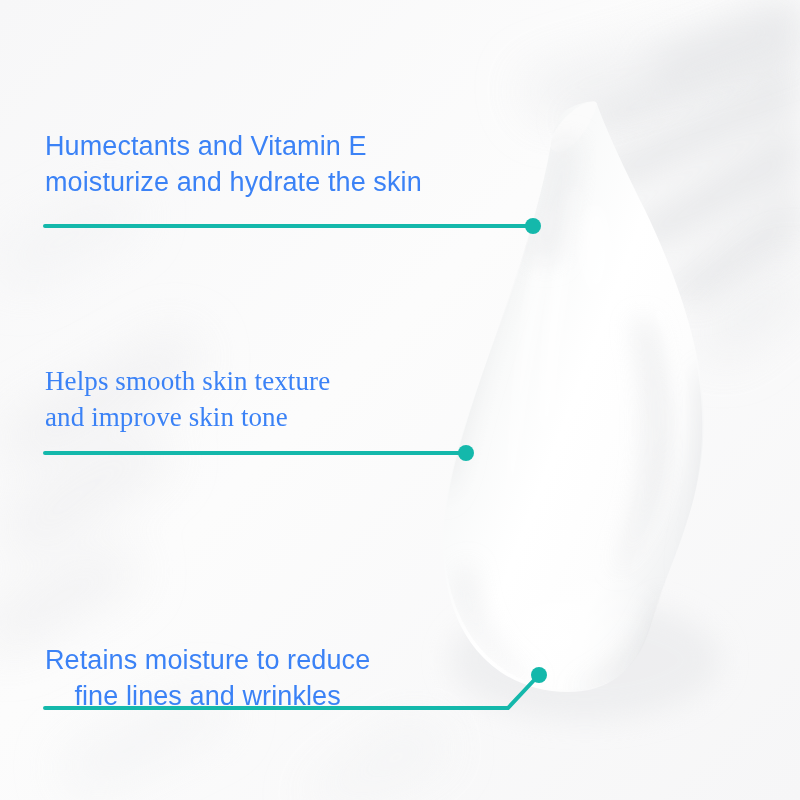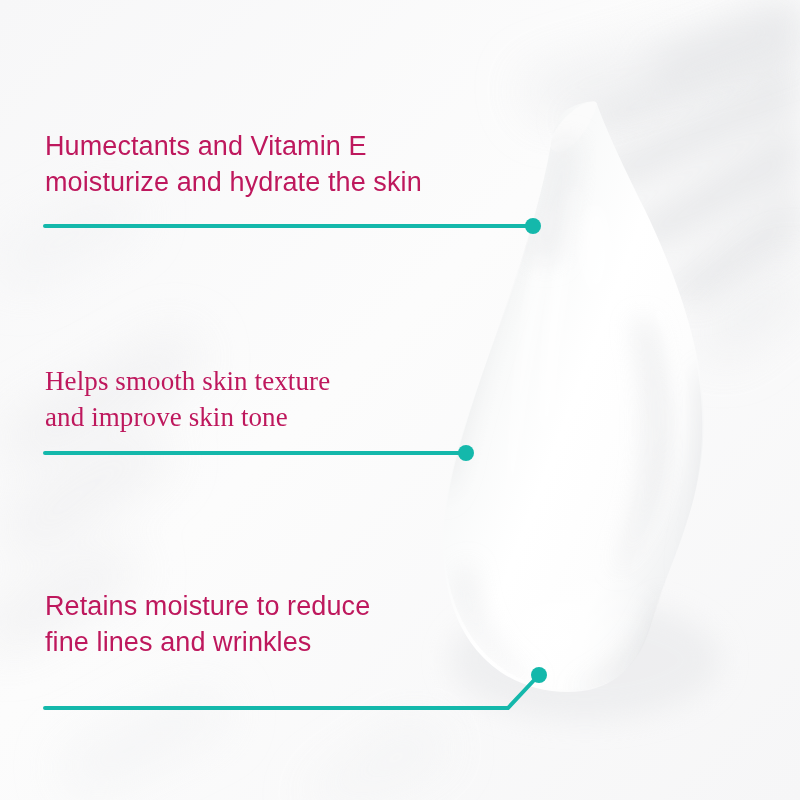--- a/index.html
+++ b/index.html
@@ -44,29 +44,29 @@
 
   
   .callout {
     position: absolute;
     left: 45px;
   }
   .callout-text {
     font-size: 27px;
     line-height: 36px;
     font-weight: 400;
-    color: #be185d;
+    color: #3b82f6;
     letter-spacing: 0.1px;
     white-space: pre-line;
     margin: 0;
   }
 
   #callout-1 { top: 128px; }
   #callout-2 { top: 363px; font-family: Liberation Serif, serif; }
-  #callout-3 { top: 588px; }
+  #callout-3 { top: 642px; text-align: center; }
 
   .leader-layer {
     position: absolute;
     left: 0;
     top: 0;
     width: 800px;
     height: 800px;
     pointer-events: none;
   }
 </style>

